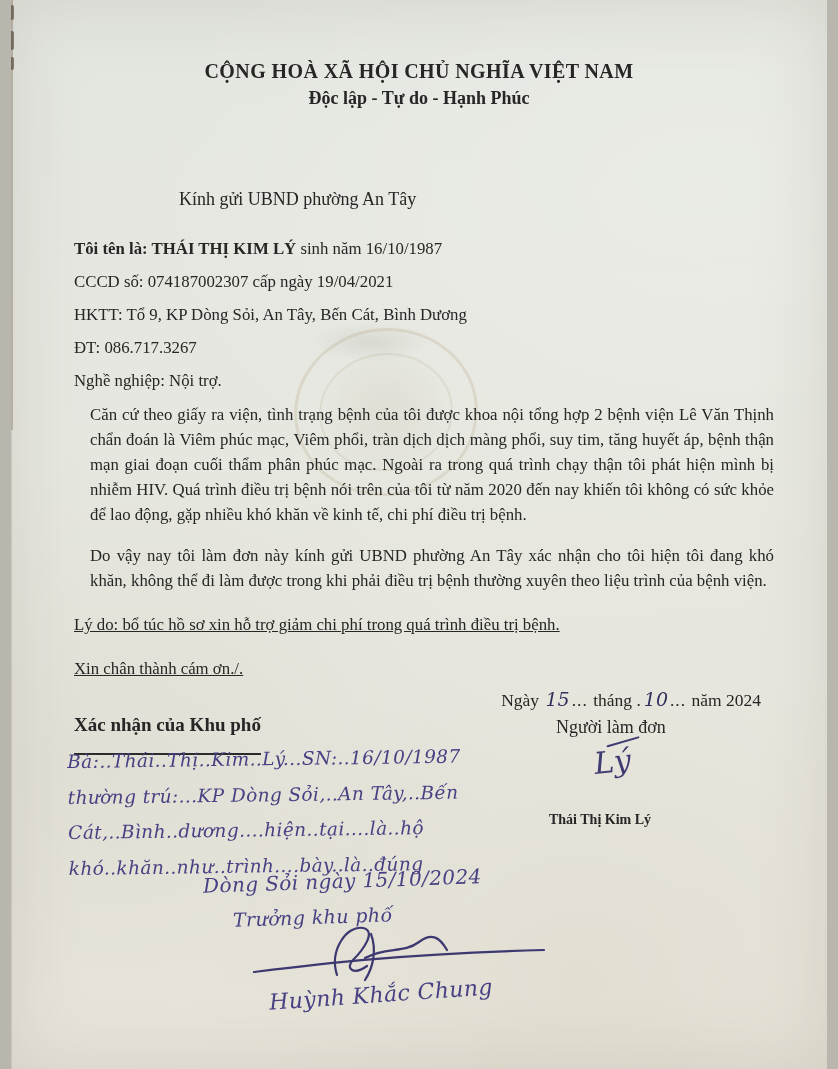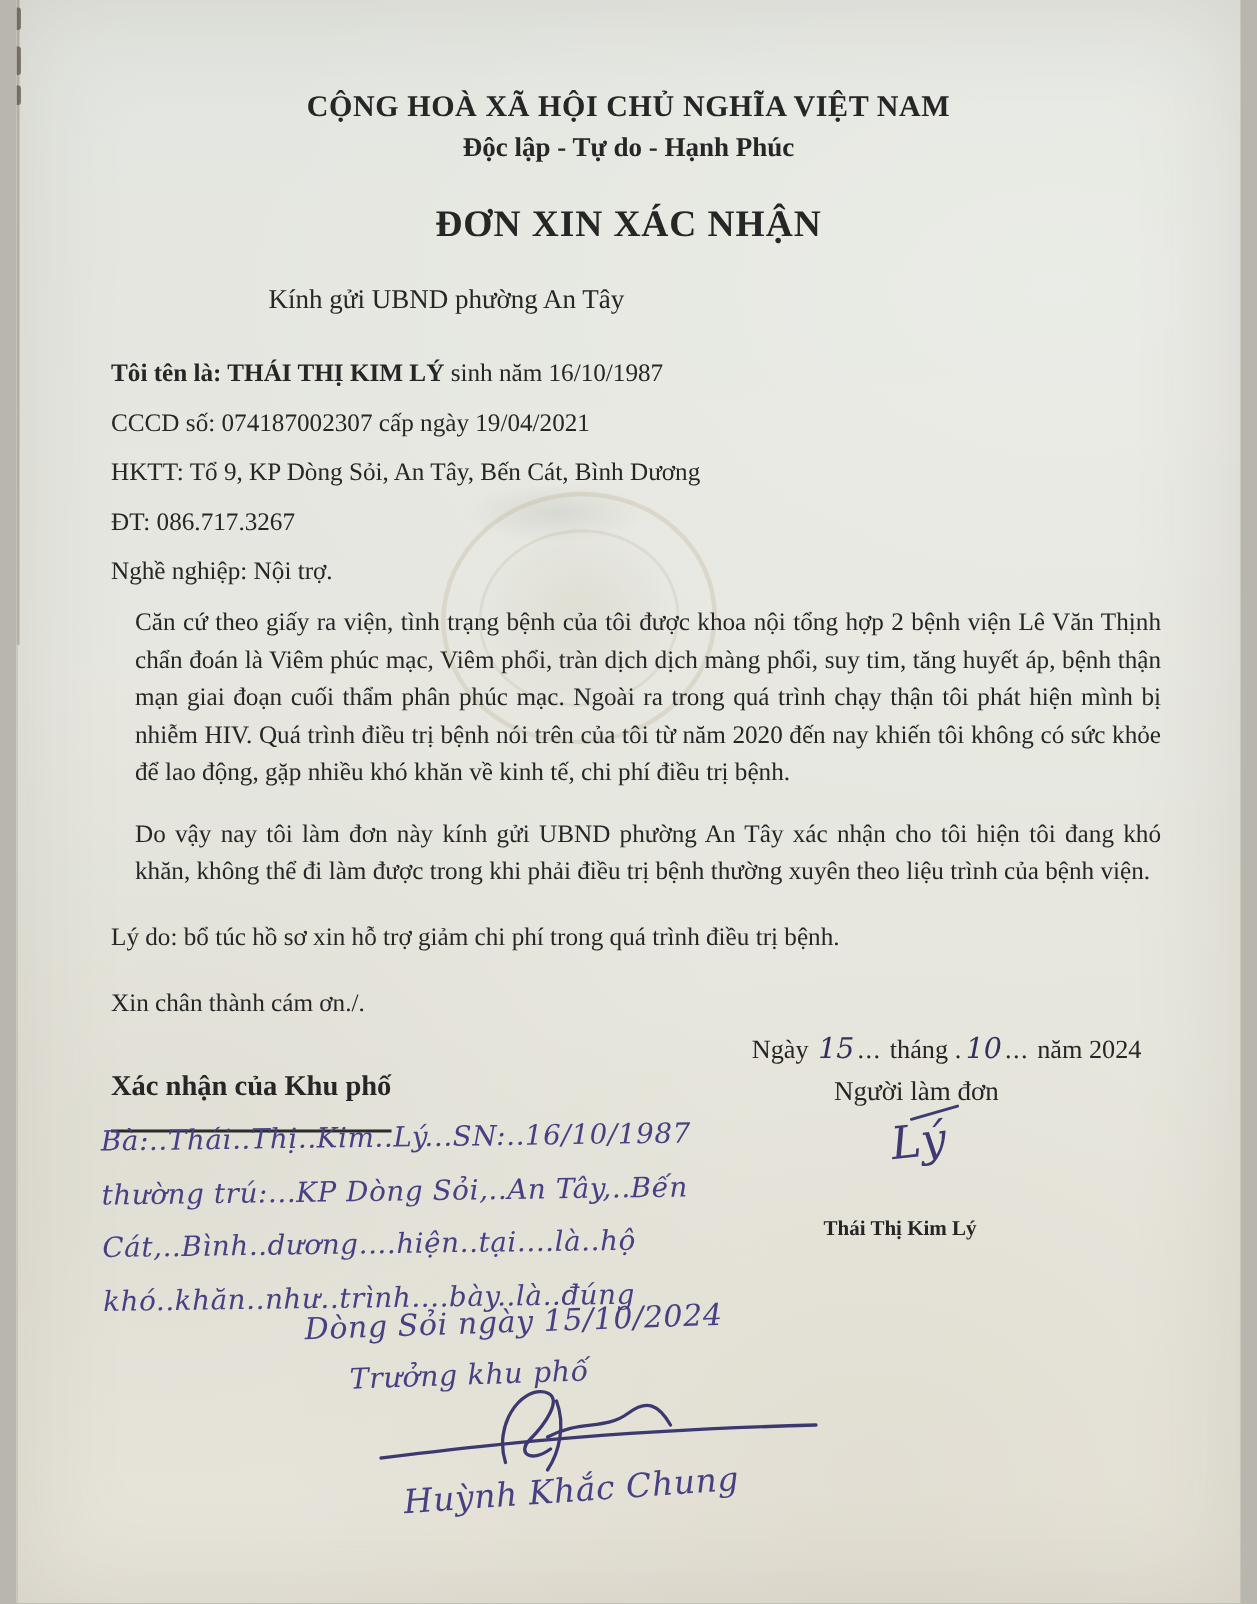--- a/index.html
+++ b/index.html
@@ -38,21 +38,21 @@
   .doctitle{font-size:25px;font-weight:bold;margin-top:27px;letter-spacing:.6px;}
 
   .recipient{position:absolute;top:189px;left:168px;font-size:18px;font-weight:normal;}
 
   .content{position:absolute;top:232px;left:63px;width:716px;font-size:16.8px;}
   .info-line{line-height:33px;white-space:nowrap;}
   .b{font-weight:bold;}
   .para{text-align:justify;line-height:25px;margin:16px;}
   .p1{margin-top:5px;}
   .p2{margin-top:9px;}
-  .single{margin-top:19px;line-height:25px;}
+  .single{margin-top:19px;line-height:25px;text-decoration:underline;}
 
   .dateline{position:absolute;top:688px;left:0;right:66px;text-align:right;font-size:17.5px;}
   .dl-dots{letter-spacing:1px;}
   .hand-inline{font-style:italic;color:#33305e;font-size:19px;padding:0 2px;font-family:"DejaVu Serif",serif;}
 
   .kp-heading{position:absolute;top:714px;left:63px;font-size:19px;font-weight:bold;
               border-bottom:2.5px solid #2b2b2b;padding-bottom:17px;}
   .nld-heading{position:absolute;top:717px;left:545px;font-size:18px;}
 
   .hand{font-style:italic;color:#474183;font-family:"DejaVu Serif",serif;letter-spacing:.4px;}
@@ -85,21 +85,20 @@
   <div class="edge-mark m3"></div>
 
   <div class="stamp-smudge"></div>
   <div class="stamp">
     <div class="stamp-inner"></div>
   </div>
 
   <div class="header">
     <div class="national">CỘNG HOÀ XÃ HỘI CHỦ NGHĨA VIỆT NAM</div>
     <div class="motto">Độc lập - Tự do - Hạnh Phúc</div>
-    <div class="doctitle">ĐƠN XIN XÁC NHẬN</div>
   </div>
 
   <div class="recipient">Kính gửi UBND phường An Tây</div>
 
   <div class="content">
     <div class="info-line">
       <span class="b">Tôi tên là: THÁI THỊ KIM LÝ</span><span>  sinh năm 16/10/1987</span>
     </div>
     <div class="info-line">CCCD số: 074187002307 cấp ngày 19/04/2021</div>
     <div class="info-line">HKTT: Tổ 9, KP Dòng Sỏi, An Tây, Bến Cát, Bình Dương</div>

